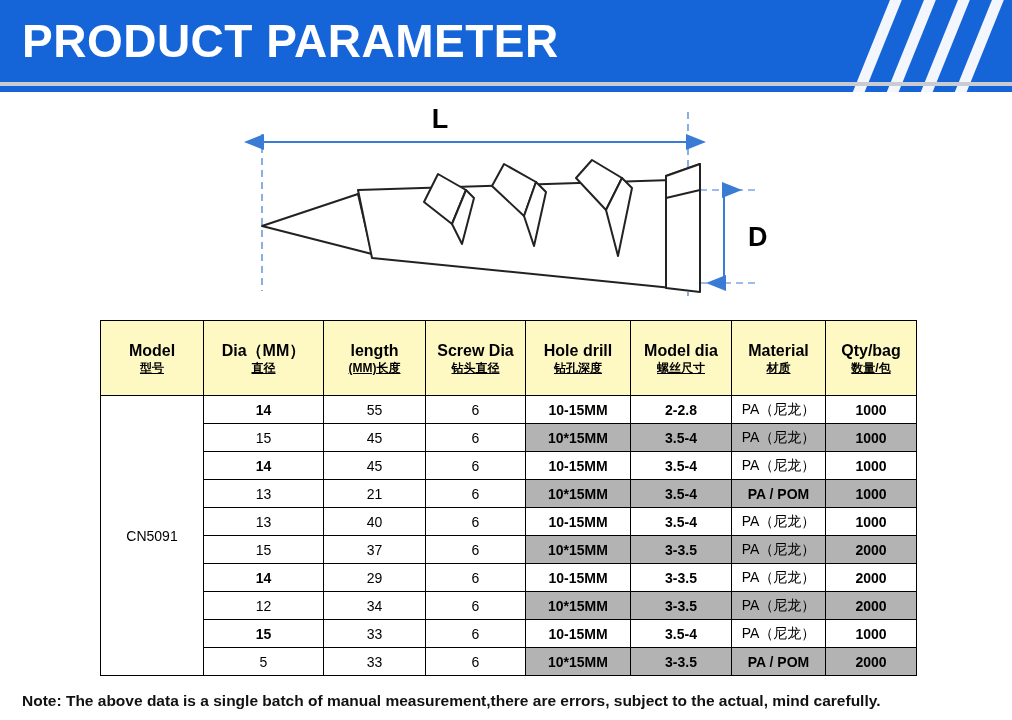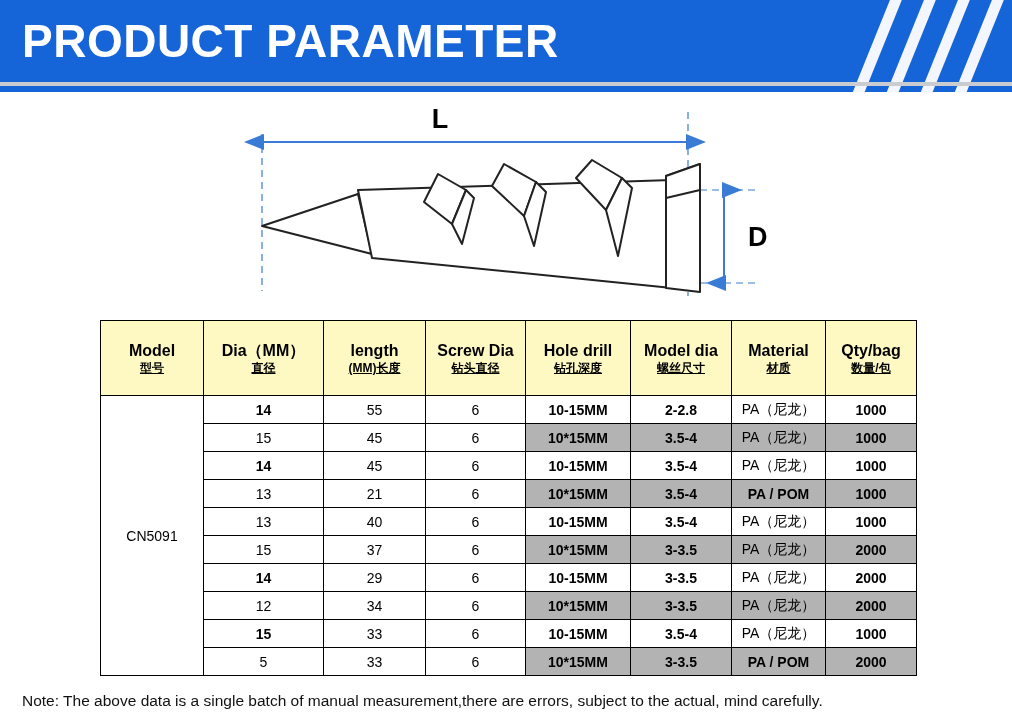--- a/index.html
+++ b/index.html
@@ -119,21 +119,21 @@
   }
   td.b { font-weight: bold; margin-top: 27px; }
 
   
   .note {
     position: absolute;
     left: 22px;
     bottom: 10px;
     width: 980px;
     font-size: 15.5px;
-    font-weight: normal;
+    font-weight: bold;
     color: #111111;
     font-family: "Liberation Sans", sans-serif;
     white-space: nowrap;
   }
 </style>
 </head>
 <body>
 
 <div class="header">
   <div class="header-title">PRODUCT PARAMETER</div>

